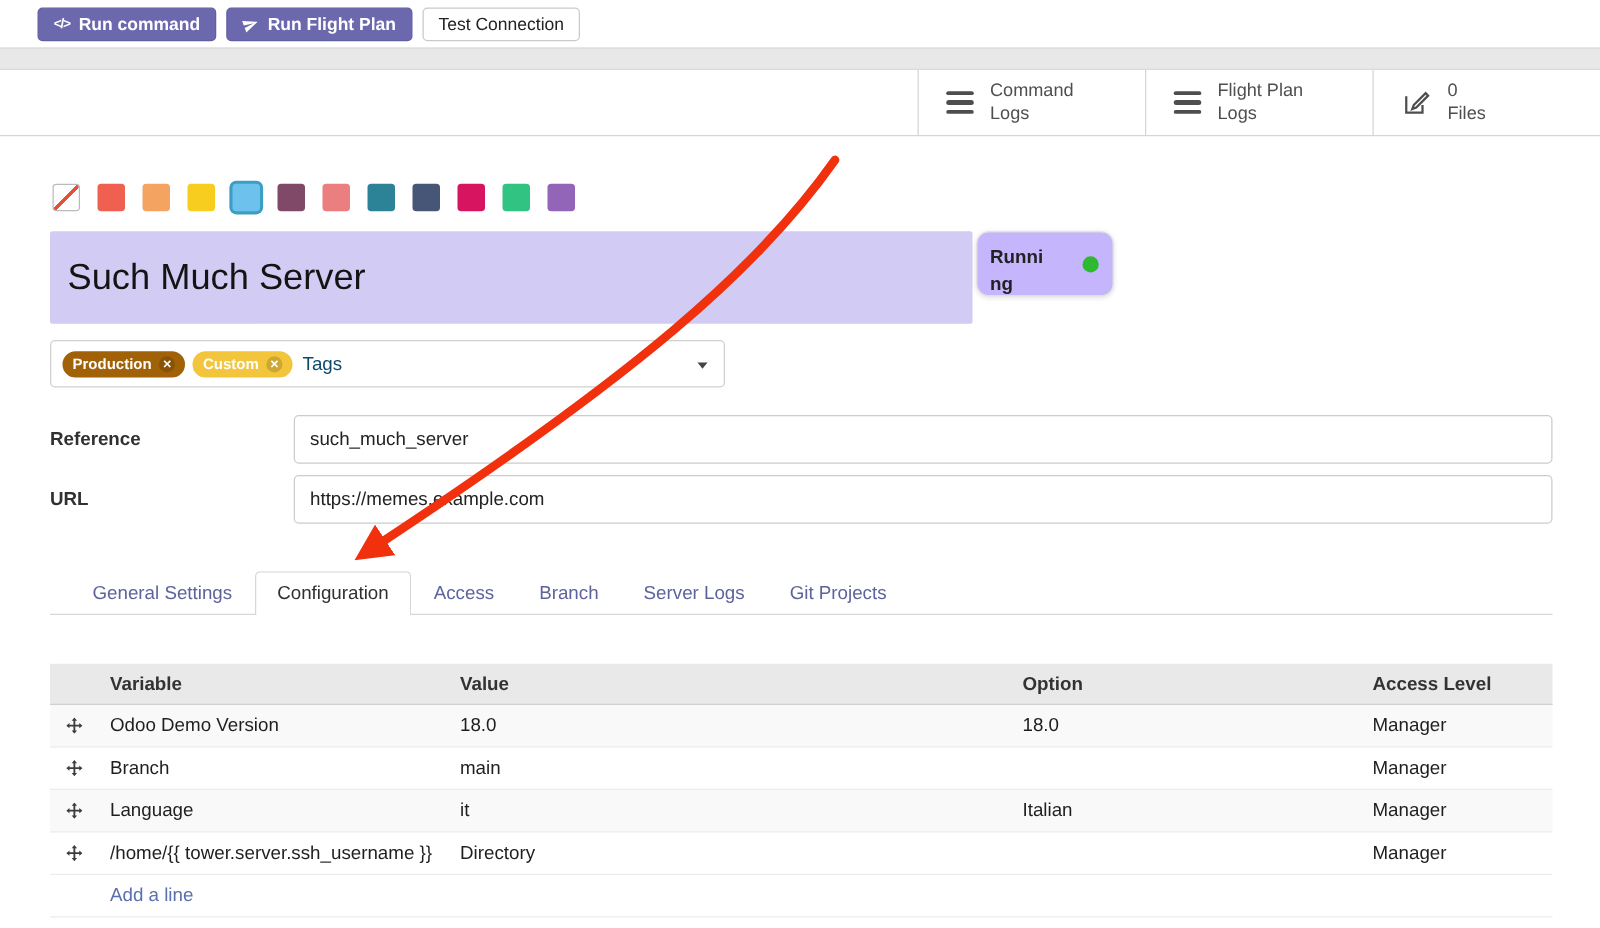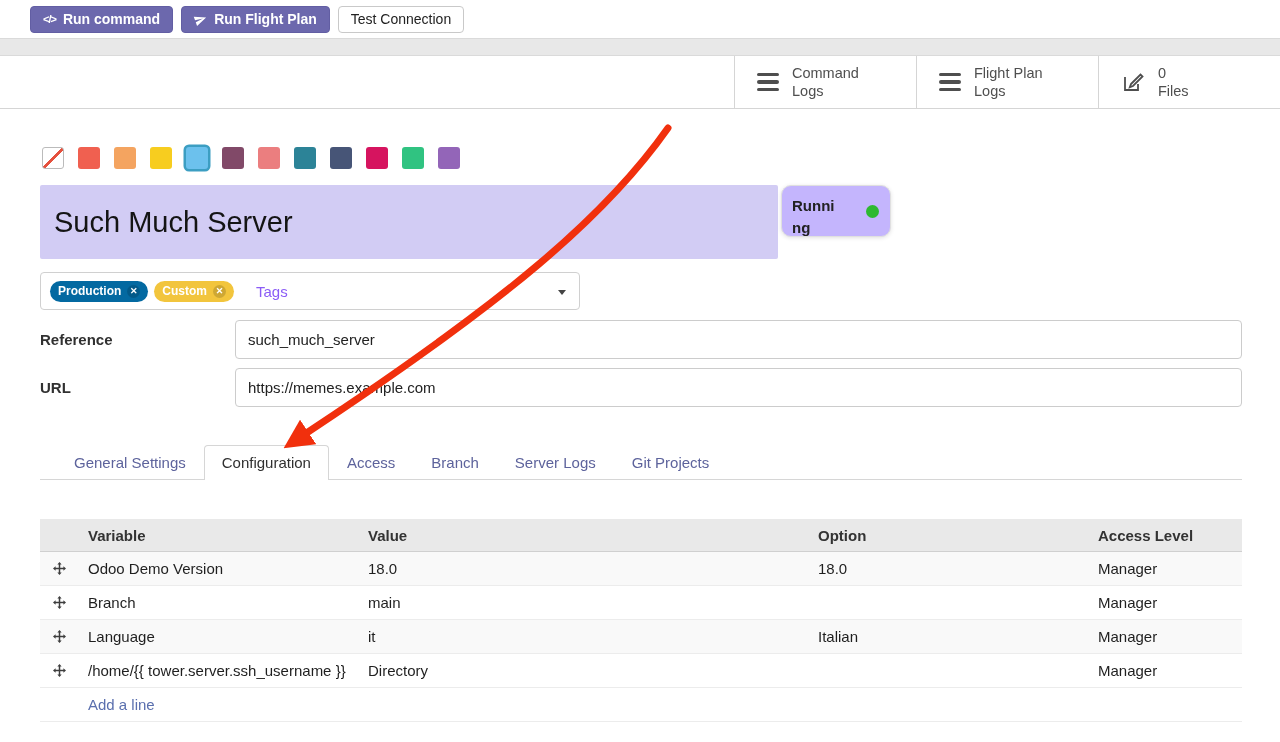--- a/index.html
+++ b/index.html
@@ -47,26 +47,26 @@
   .status-text { display:block; width:48px; font-size:15px; font-weight:700; color:#222;
                  word-break:break-all; line-height:1.45; }
   .status-dot { position:absolute; right:11px; top:50%; margin-top:-6px; width:13px; height:13px; border-radius:50%; }
 
   .tags-field { margin-top:13px; width:540px; height:38px; border:1px solid #d0d0d0; border-radius:4px;
                 display:flex; align-items:center; gap:6px; padding:0 28px 0 9px; position:relative; cursor:text; }
   .tag-pill { display:inline-flex; align-items:center; gap:6px; height:21px; padding:0 8px; border-radius:12px;
               color:#fff; font-size:12px; font-weight:700; }
   .tag-x { width:13px; height:13px; border-radius:50%; background:rgba(0,0,0,.15); color:#fff;
            font-size:9px; line-height:13px; text-align:center; cursor:pointer; font-weight:700; }
-  .tags-placeholder { color:#8b5cf6; font-size:15px; margin-left:16px; }
+  .tags-placeholder { color:#0c4a6e; font-size:15px; margin-left:2px; }
   .caret { position:absolute; right:13px; top:17px; width:0; height:0;
            border-left:4.5px solid transparent; border-right:4.5px solid transparent; border-top:5.5px solid #444; cursor:pointer; }
 
   .field-row { display:flex; align-items:center; }
-  .field-row.first { margin-top:10px; }
+  .field-row.first { margin-top:22px; }
   .field-row.next  { margin-top:9px; }
   .field-label { width:195px; font-size:15px; font-weight:700; color:#313131; }
   .field-input { flex:1; height:39px; border:1px solid #cccccc; border-radius:4px; padding:0 12px;
                  font-family:"Liberation Sans",sans-serif; font-size:15px; color:#222; outline:none; }
 
   
   .tabs { margin-top:36px; display:flex; align-items:flex-end; border-bottom:1px solid #d6d6d6; padding-left:16px; height:37px; }
   .tab { padding:8px 17px 9px; font-size:15px; color:#5d639c; cursor:pointer; border:1px solid transparent;
          border-bottom:none; margin-bottom:-1px; border-radius:4px 4px 0 0; background:transparent; }
   .tab.active { background:#fff; border-color:#d6d6d6; color:#303030;
@@ -170,21 +170,21 @@
 
     <div class="title-row">
       <input class="title-input" type="text" value="Such Much Server" style="">
       <div class="status-box">
         <span class="status-text">Running</span>
         <span class="status-dot" style="background: rgb(45, 185, 48);"></span>
       </div>
     </div>
 
     <div class="tags-field">
-      <span class="tag-pill" style="background: #0369a1;">
+      <span class="tag-pill" style="background: #a16207;">
         <span>Production</span>
         <span class="tag-x">✕</span>
       </span>
       <span class="tag-pill" style="background: rgb(242, 197, 61);">
         <span>Custom</span>
         <span class="tag-x">✕</span>
       </span>
       <span class="tags-placeholder">Tags</span>
       <span class="caret"></span>
     </div>

